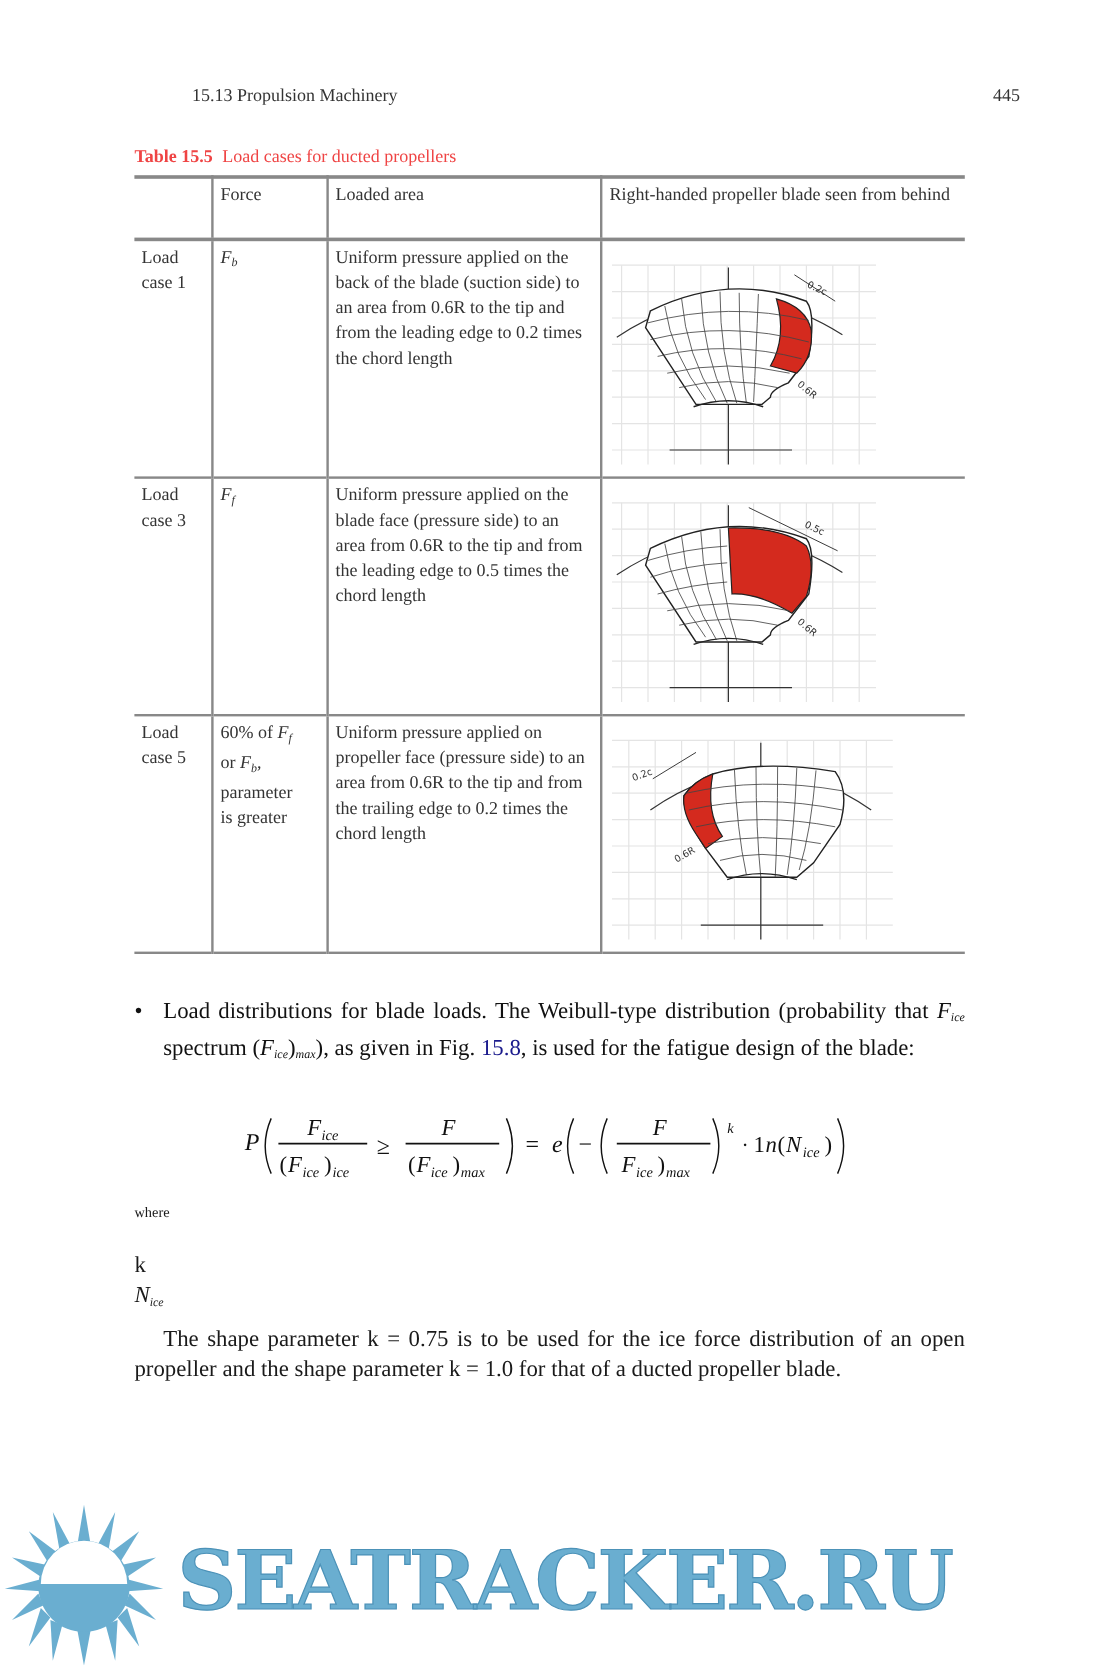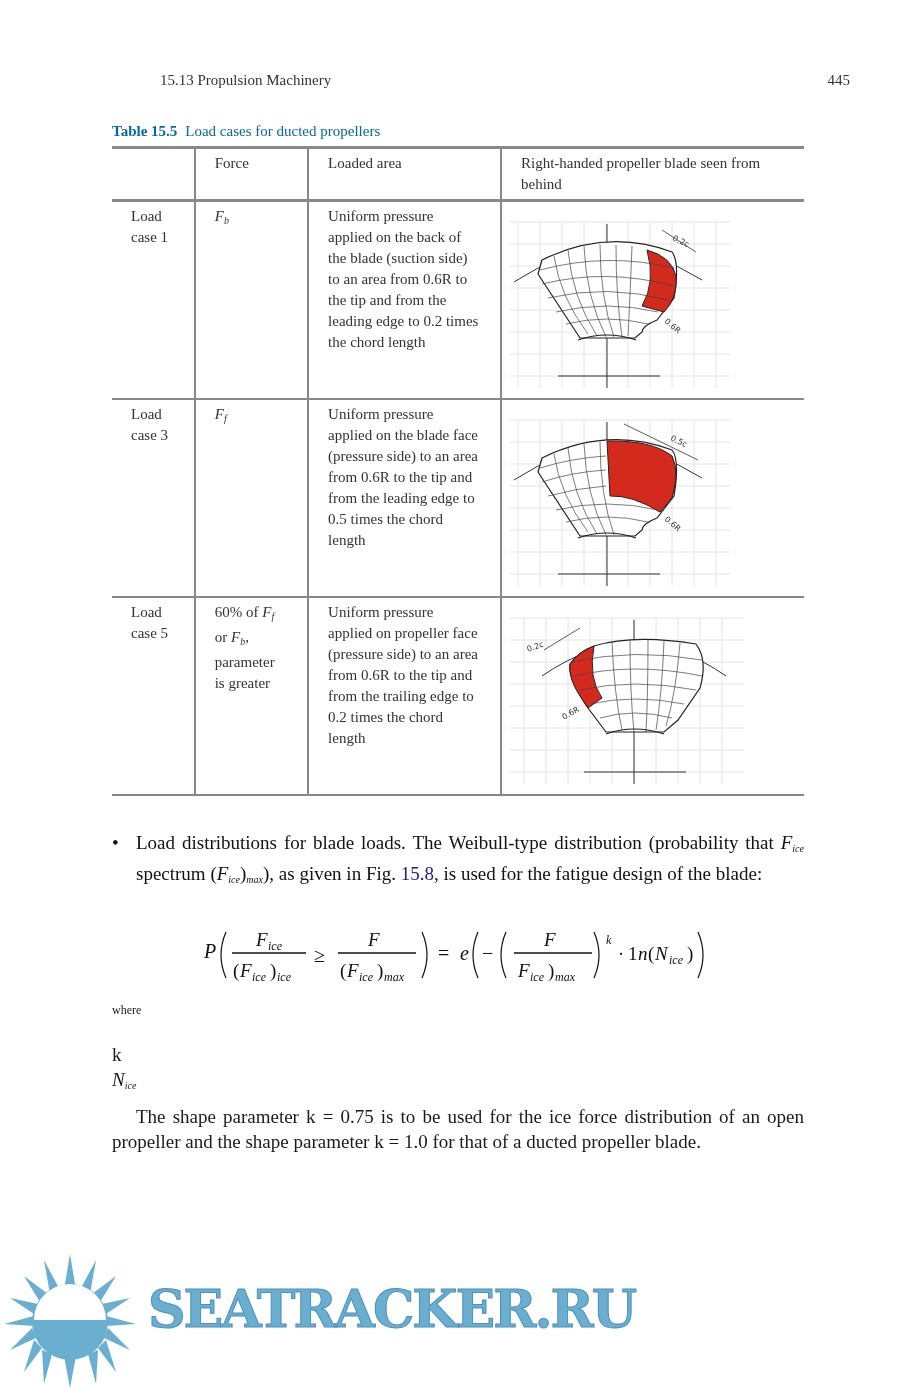--- a/index.html
+++ b/index.html
@@ -3,26 +3,26 @@
 <meta charset="utf-8">
 <style>
   html, body { margin: 0; padding: 0; background: #ffffff; }
   body { width: 916px; height: 1388px; position: relative; overflow: hidden;
          font-family: "DejaVu Serif", "Liberation Serif", serif; color: #1a1a1a; }
   .running-head { position: absolute; top: 72px; left: 112px; width: 690px; height: 22px;
          font-family: "Liberation Serif", serif; font-size: 15px; color: #333; margin-left: 48px; }
   .running-head .sec { position: absolute; left: 0; top: 0; }
   .running-head .pg { position: absolute; right: 0; top: 0; }
   .caption { position: absolute; top: 123px; left: 112px; font-family: "Liberation Serif", serif;
-         font-size: 15px; color: #0369a1; }
+         font-size: 15px; color: #ef4444; }
   .caption b { font-weight: bold; margin-right: 8px; }
   table.loads { position: absolute; top: 146px; left: 112px; width: 692px; border-collapse: collapse;
          font-family: "Liberation Serif", serif; font-size: 15px; color: #333; line-height: 21px; }
   table.loads th, table.loads td { vertical-align: top; text-align: left; font-weight: normal;
-         padding: 4px 19px; border-left: 2px solid #888; }
+         padding: 4px 6px; border-left: 2px solid #888; }
   table.loads th:first-child, table.loads td:first-child { border-left: none; }
   table.loads thead tr { border-top: 3px solid #888; border-bottom: 3px solid #888; }
   table.loads thead th { height: 41px; }
   table.loads tbody tr { border-bottom: 2px solid #888; }
   table.loads tbody tr:last-child { border-bottom: 2px solid #888; }
   table.loads td.fig { padding: 0; width: 302px; }
   .c1 { width: 52px; } .c2 { width: 82px; } .c3 { width: 216px; }
   .it { font-style: italic; }
   .sub { font-size: 10px; font-style: italic; vertical-align: -3px; }
   .row1 td { height: 188px; } .row3 td { height: 188px; } .row5 td { height: 188px; }
@@ -36,21 +36,21 @@
          font-family: "Liberation Serif", serif; font-size: 20px; color: #111; }
   .where { position: absolute; top: 1003px; left: 112px; font-family: "Liberation Serif", serif; font-size: 12px; }
   .defs { position: absolute; top: 1042px; left: 112px; font-family: "Liberation Serif", serif; font-size: 19px; line-height: 25px; }
   .defs .row { display: flex; }
   .defs .sym { width: 50px; font-style: italic; }
   .defs .sym.rm { font-style: normal; }
   .final { position: absolute; top: 1104px; left: 112px; width: 692px; font-family: "Liberation Serif", serif;
          font-size: 19px; line-height: 25px; text-align: justify; text-indent: 24px; }
   .watermark { position: absolute; top: 1250px; left: 0; width: 916px; height: 138px; }
   .wm-text { position: absolute; left: 148px; top: 28px; font-family: "DejaVu Serif", serif; font-weight: bold;
-         font-size: 52px; letter-spacing: -2px; color: #6aaed0; -webkit-text-stroke: 1px #4c92b8; }
+         font-size: 68px; letter-spacing: -2px; color: #6aaed0; -webkit-text-stroke: 1px #4c92b8; }
 </style>
 </head>
 <body>
 
 <div class="running-head">
   <span class="sec">15.13   Propulsion Machinery</span>
   <span class="pg">445</span>
 </div>
 
 <div class="caption">

